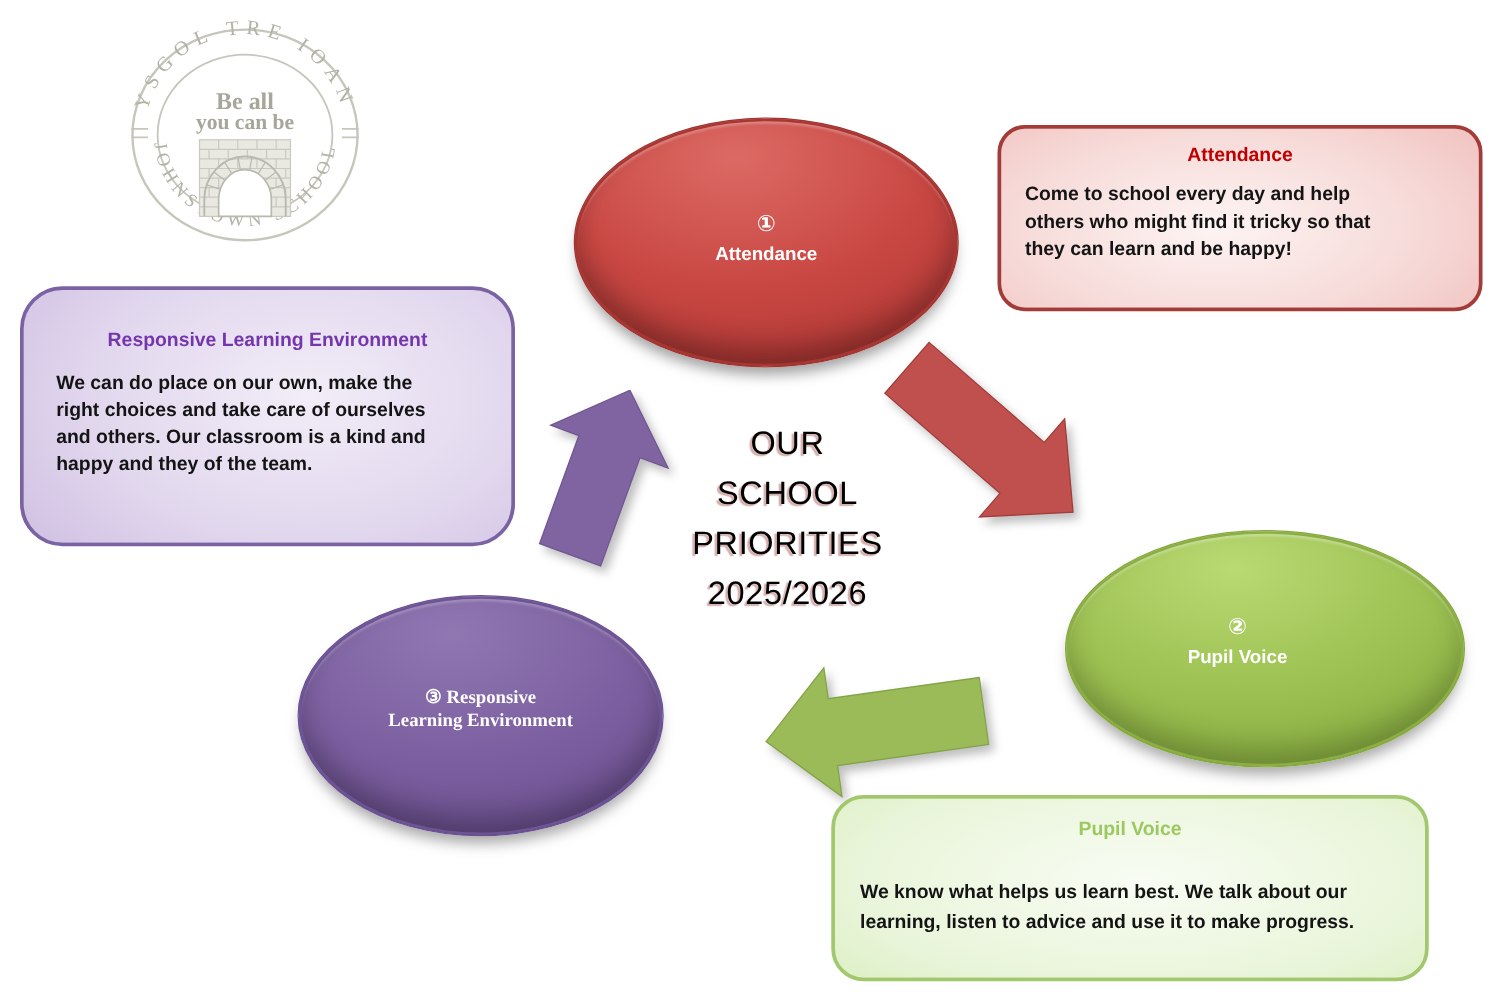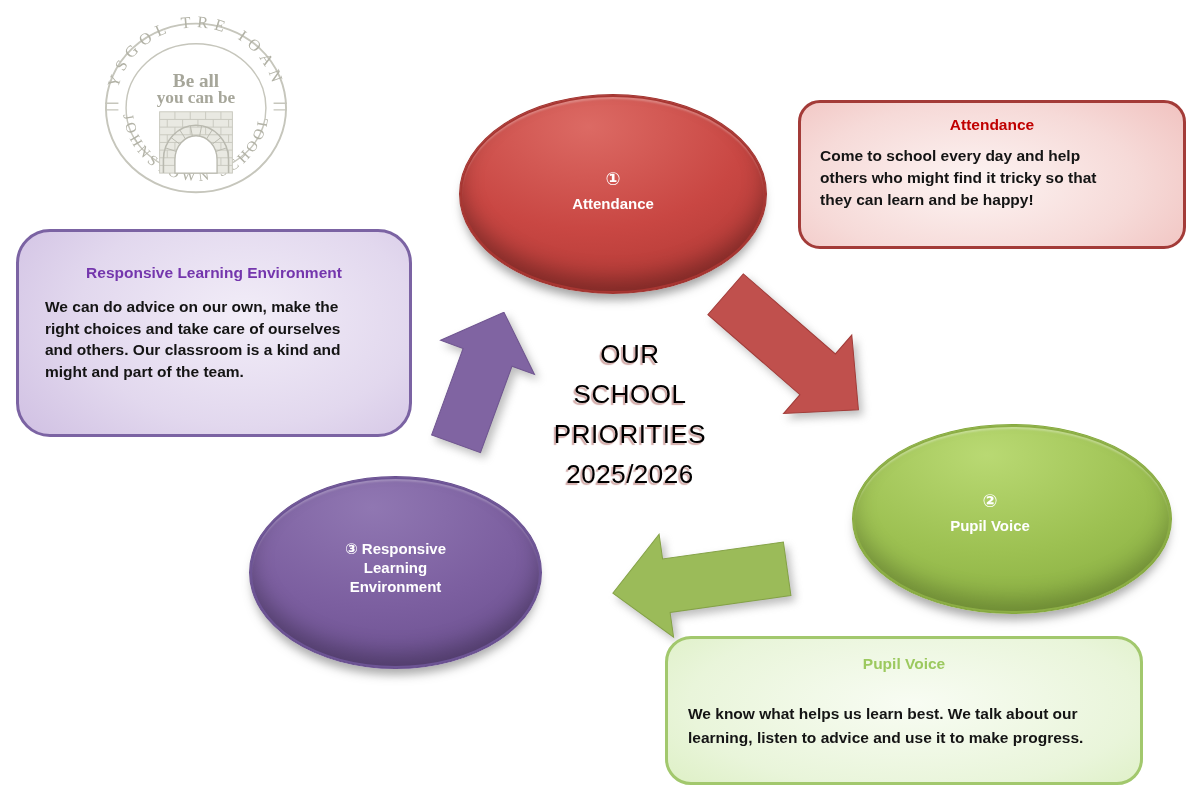--- a/index.html
+++ b/index.html
@@ -15,24 +15,24 @@
   .ellipse .num{font-size:18px;line-height:20px;font-weight:bold;}
   .ellipse .elabel{font-size:15px;line-height:20px;font-weight:bold;margin-top:5px;}
   .ell-red{left:459px;top:94px;width:306px;height:198px;border:1px solid #a03531;
     background:radial-gradient(ellipse 115% 115% at 42% 16%,#dc6a64 0%,#c94743 45%,#ab3531 85%,#9b2d2a 100%);
     box-shadow:inset 0 0 0 2px #a83632,inset 0 3px 2px 1px rgba(255,255,255,.25),
                inset 0 -14px 22px rgba(0,0,0,.30),0 9px 10px -3px rgba(90,90,90,.55);}
   .ell-green{left:852px;top:424px;width:318px;height:188px;border:1px solid #85a93e;
     background:radial-gradient(ellipse 115% 115% at 42% 16%,#b9d973 0%,#9dc152 45%,#83a93c 85%,#79a035 100%);
     box-shadow:inset 0 0 0 2px #8cae45,inset 0 3px 2px 1px rgba(255,255,255,.3),
                inset 0 -14px 22px rgba(0,0,0,.22),0 9px 10px -3px rgba(90,90,90,.5);}
-  .ell-purple{left:249px;top:476px;width:291px;height:191px;border:1px solid #6a5191;
+  .ell-purple{left:238px;top:476px;width:291px;height:191px;border:1px solid #6a5191;
     background:radial-gradient(ellipse 115% 115% at 42% 16%,#9077b2 0%,#7c5fa0 45%,#684d8c 85%,#5f4484 100%);
     box-shadow:inset 0 0 0 2px #6d5495,inset 0 3px 2px 1px rgba(255,255,255,.22),
-               inset 0 -14px 22px rgba(0,0,0,.28),0 9px 10px -3px rgba(90,90,90,.5);}
+               inset 0 -14px 22px rgba(0,0,0,.28),0 9px 10px -3px rgba(90,90,90,.5);font-family:Liberation Serif, serif;}
   .ell-green .stack{transform:translateX(-22px) translateY(-6px);}
   .ell-red .stack{transform:translateY(-3px);}
   .ell-purple .stack{transform:translateY(-5px);}
   .stack{display:flex;flex-direction:column;align-items:center;}
   .wraplabel{width:150px;font-size:15px;line-height:19px;font-weight:bold;}
 
   
   .arrow{position:absolute;filter:drop-shadow(4px 5px 4px rgba(110,110,110,.45));}
   .arw-red{left:704px;top:270px;}
   .arw-green{left:602px;top:517px;}
@@ -151,24 +151,24 @@
     <div class="cbody">
       <div class="cline">Come to school every day and help</div>
       <div class="cline">others who might find it tricky so that</div>
       <div class="cline">they can learn and be happy!</div>
     </div>
   </div>
 
   <div class="callout co-purple">
     <div class="ctitle">Responsive Learning Environment</div>
     <div class="cbody">
-      <div class="cline">We can do advice on our own, make the</div>
+      <div class="cline">We can do place on our own, make the</div>
       <div class="cline">right choices and take care of ourselves</div>
       <div class="cline">and others. Our classroom is a kind and</div>
-      <div class="cline">might and part of the team.</div>
+      <div class="cline">happy and they of the team.</div>
     </div>
   </div>
 
   <div class="callout co-green">
     <div class="ctitle">Pupil Voice</div>
     <div class="cbody">
       <div class="cline">We know what helps us learn best. We talk about our</div>
       <div class="cline">learning, listen to advice and use it to make progress.</div>
     </div>
   </div>

